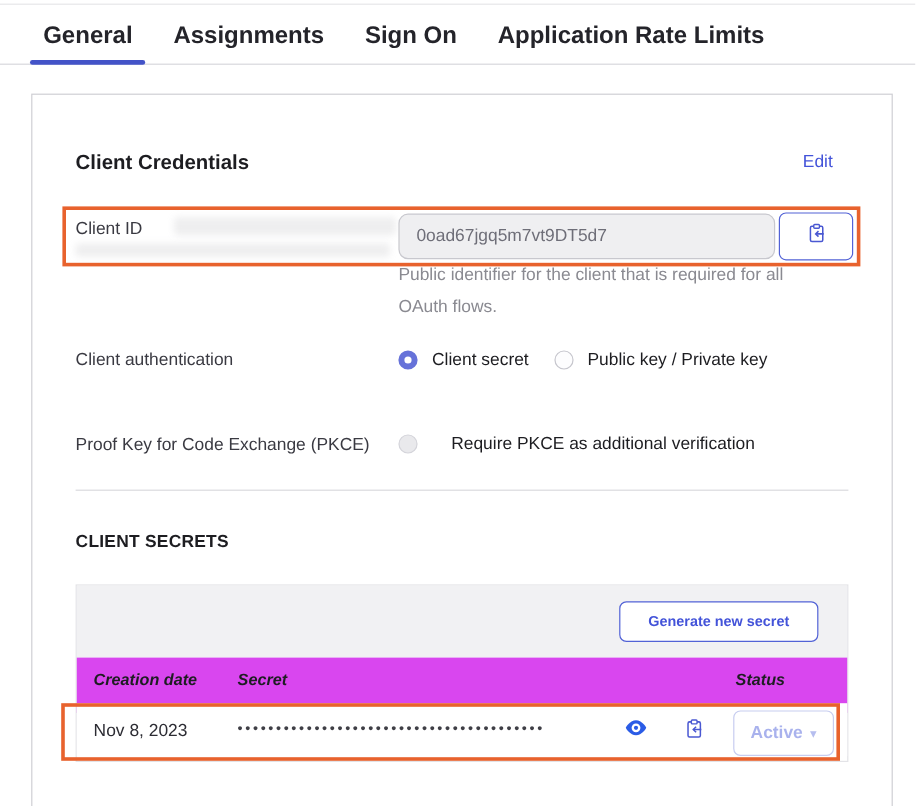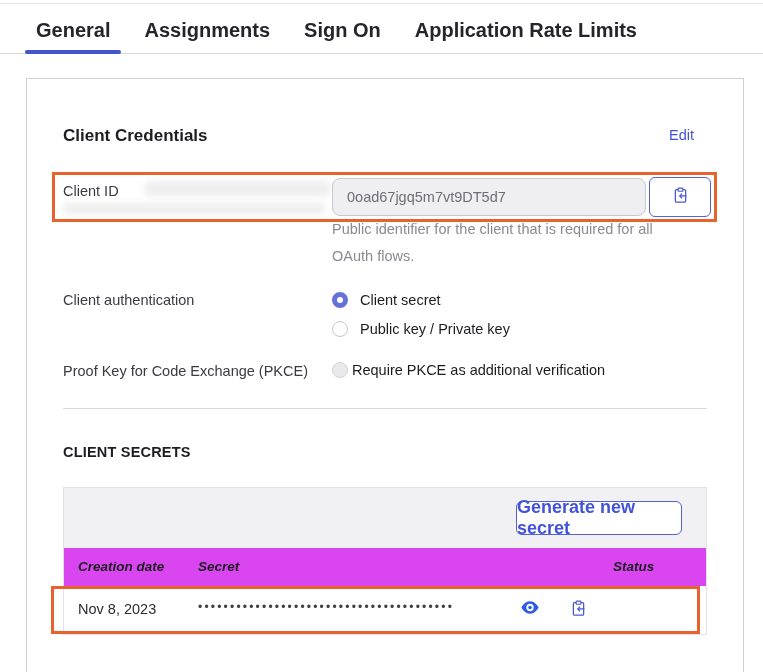--- a/index.html
+++ b/index.html
@@ -52,39 +52,39 @@
     white-space:nowrap; overflow:hidden;
   }
   .copy-btn {
     position:absolute; background:#ffffff; border:1px solid #5262d6; border-radius:6px;
     display:flex; align-items:center; justify-content:center; cursor:pointer;
   }
   .copy-btn-clientid { left:649px; top:177px; width:62px; height:40px; }
 
   .help-text { position:absolute; left:332px; font-size:14.5px; color:#8a8a91; line-height:27px; }
 
-  .radio-group { position:absolute; left:332px; top:290px; display:flex; flex-direction:column; gap:9px; }
+  .radio-group { position:absolute; left:332px; top:290px; display:flex; gap:21px; }
   .choice-row { display:flex; align-items:center; gap:12px; height:20px; cursor:pointer; }
   .radio { width:16px; height:16px; border-radius:50%; flex:0 0 16px; }
   .radio.selected { border:5px solid #6672d9; background:#ffffff; }
   .radio.unselected { border:1.5px solid #c6c6cd; background:#fdfdfe; }
   .checkbox { width:16px; height:16px; border-radius:50%; flex:0 0 16px; background:#e9e9ec; border:1px solid #d4d4da; }
   .choice-label { font-size:14.5px; color:#1d1d21; }
-  .pkce-row { position:absolute; left:332px; top:362px; display:flex; align-items:center; gap:4px; }
+  .pkce-row { position:absolute; left:332px; top:362px; display:flex; align-items:center; gap:28px; }
 
   .divider { position:absolute; left:63px; top:408px; width:644px; height:1px; background:#dadade; }
 
   .secrets-heading { position:absolute; left:63px; top:444px; font-size:14.5px; font-weight:700; color:#1d1d21; letter-spacing:0.2px; }
 
   .table-wrap { position:absolute; left:63px; top:487px; width:644px; height:148px; border:1px solid #e3e3e7; background:#ffffff; }
   .table-toolbar { position:absolute; left:0; top:0; right:0; height:60px; background:#f1f1f3; }
   .generate-btn {
     position:absolute; right:24px; top:13px; width:166px; height:34px;
     background:#ffffff; border:1px solid #5262d6; border-radius:6px;
-    color:#4353d9; font-weight:700; font-size:18px;
+    color:#4353d9; font-weight:700; font-size:12px;
     display:flex; align-items:center; justify-content:center; cursor:pointer;margin-left:37px;
   }
   .thead { position:absolute; left:0; top:60px; right:0; height:46px; background:#d946ef; border-bottom:1px solid #d2d2d6;font-style:italic; }
   .th { position:absolute; top:11px; font-size:13.5px; font-weight:700; color:#1d1d21; }
   .th-date { left:14px; }
   .th-secret { left:134px;text-align:right; }
   .th-status { left:549px; }
 
   .trow { position:absolute; left:0; top:98px; right:0; height:44px; background:#ffffff; }
   .td-date { position:absolute; left:14px; top:15px; font-size:14.5px; color:#2c2c33; }
@@ -182,17 +182,21 @@
       <div class="copy-btn copy-btn-secret">
         <span>
           <svg width="19" height="19" viewBox="0 0 24 24" fill="none">
             <rect x="5.5" y="4.5" width="13" height="16" rx="1.6" stroke="#4a58d2" stroke-width="1.6"></rect>
             <rect x="9" y="2.6" width="6" height="4" rx="1" fill="#ffffff" stroke="#4a58d2" stroke-width="1.5"></rect>
             <path d="M19.5 12.5 H11.5" stroke="#4a58d2" stroke-width="1.6"></path>
             <path d="M14 9.6 L11 12.5 L14 15.4" fill="none" stroke="#4a58d2" stroke-width="1.6"></path>
           </svg>
         </span>
       </div>
+      <div class="status-btn">
+        <span class="status-label">Active</span>
+        <span class="status-caret">▾</span>
+      </div>
     </div>
   </div>
 
   <div class="hl-box hl-secret-row"></div>
 </div>
 
 </body></html>

